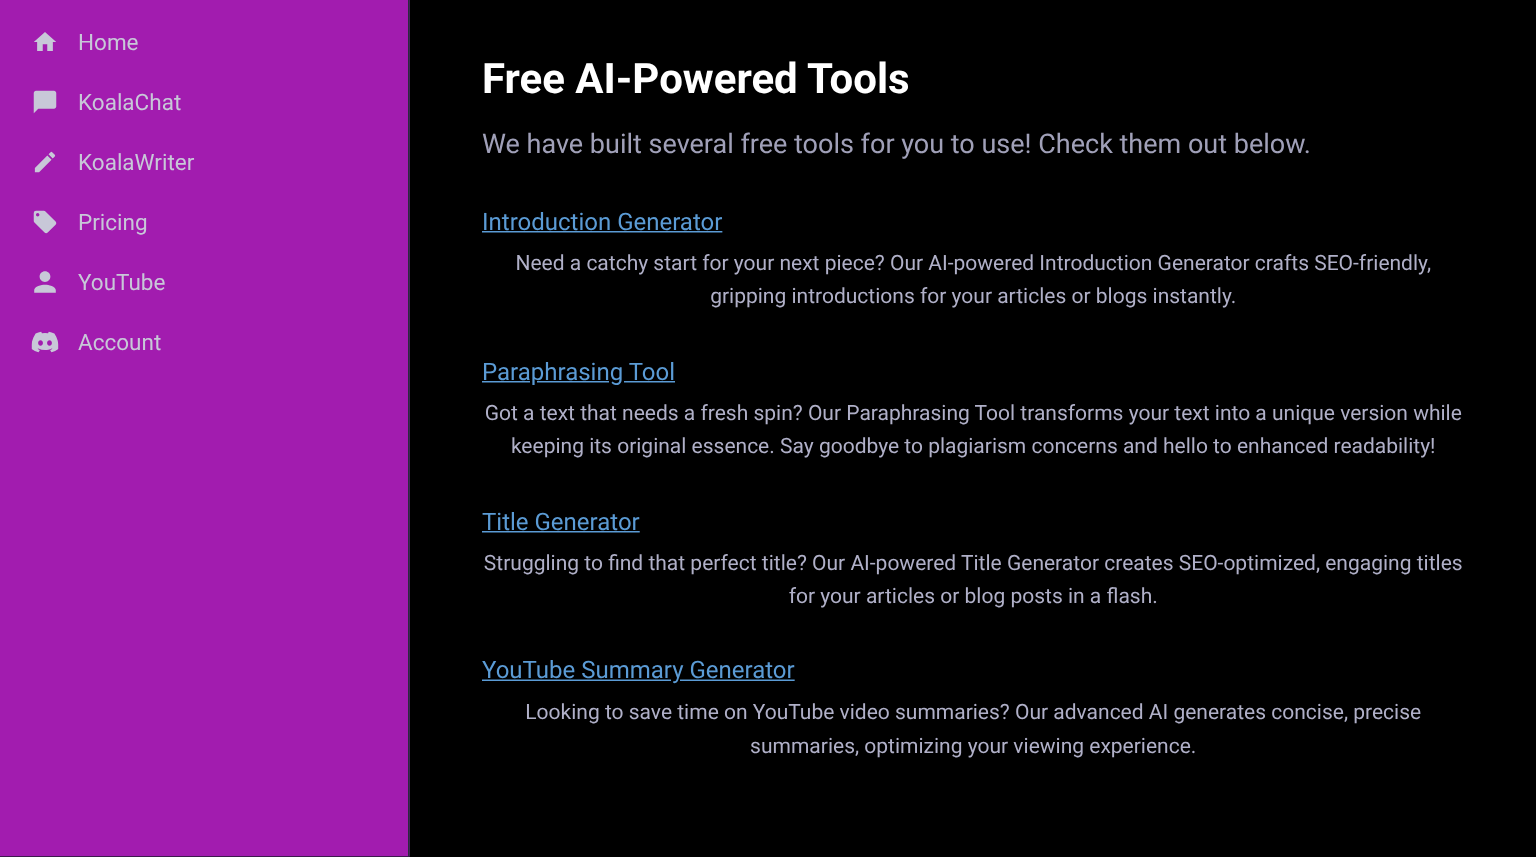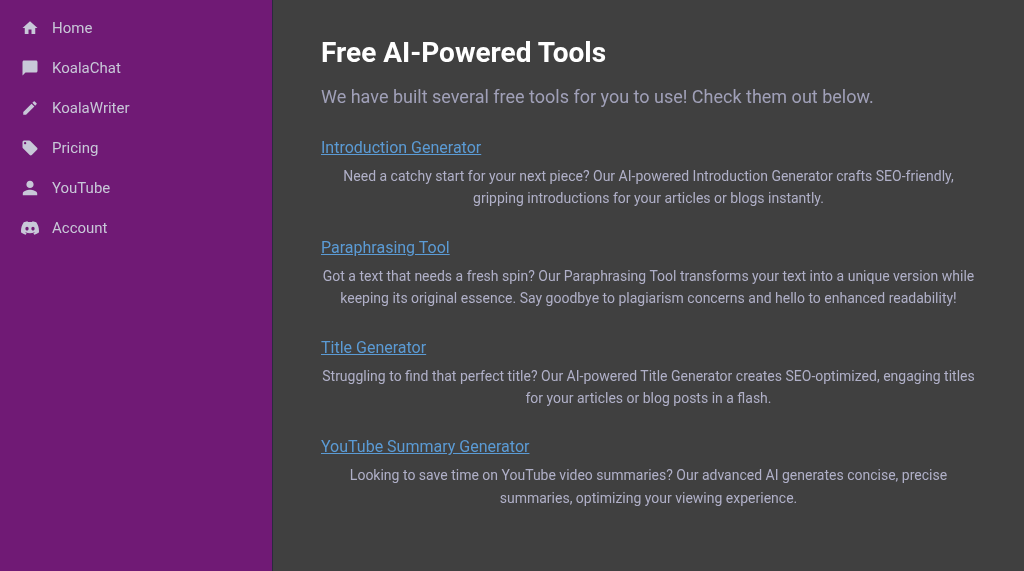--- a/index.html
+++ b/index.html
@@ -14,21 +14,21 @@
       height: 571px;
       width: 1024px;
       overflow: hidden;
       background: #1a1a2e;
     }
 
     
     .sidebar {
       width: 273px;
       min-width: 273px;
-      background: #701a75;
+      background: #a21caf;
       display: flex;
       flex-direction: column;
       padding: 8px 0;
       border-right: 1px solid #2a2a3e;
     }
 
     .sidebar-item {
       display: flex;
       align-items: center;
       gap: 12px;
@@ -46,21 +46,21 @@
       display: flex;
       align-items: center;
       justify-content: center;
       font-size: 16px;
       flex-shrink: 0;
     }
 
     
     .main-content {
       flex: 1;
-      background: #404040;
+      background: #000000;
       overflow-y: auto;
       padding: 36px 48px;
     }
 
     .page-title {
       font-size: 28px;
       font-weight: 700;
       color: #ffffff;
       margin-bottom: 14px;
     }

